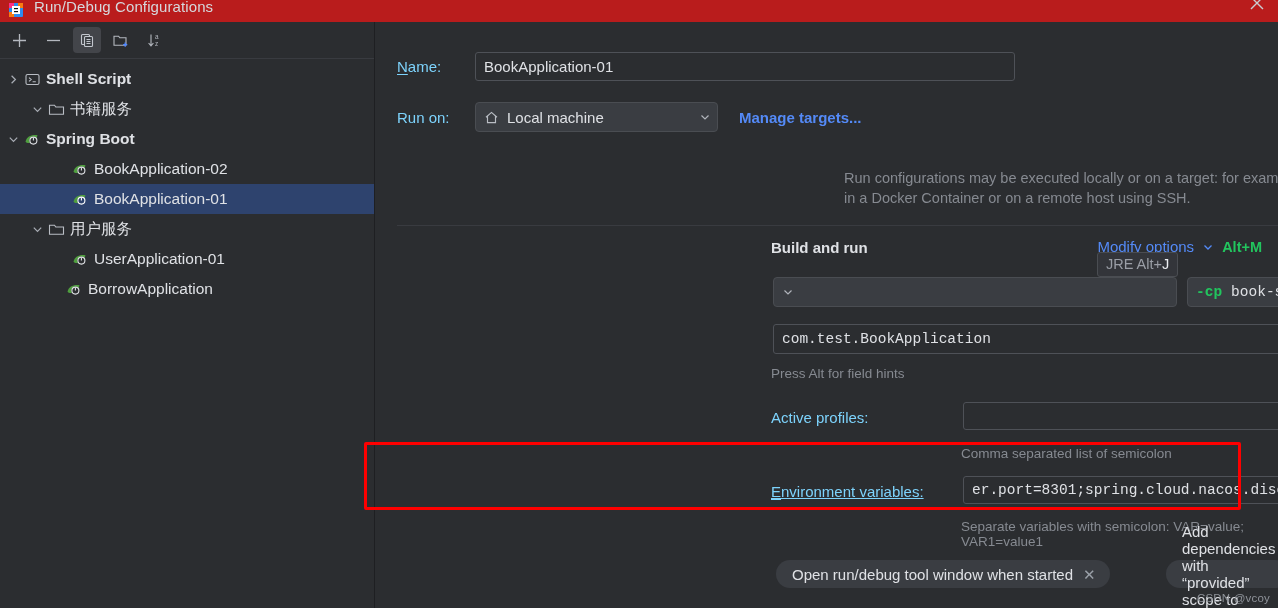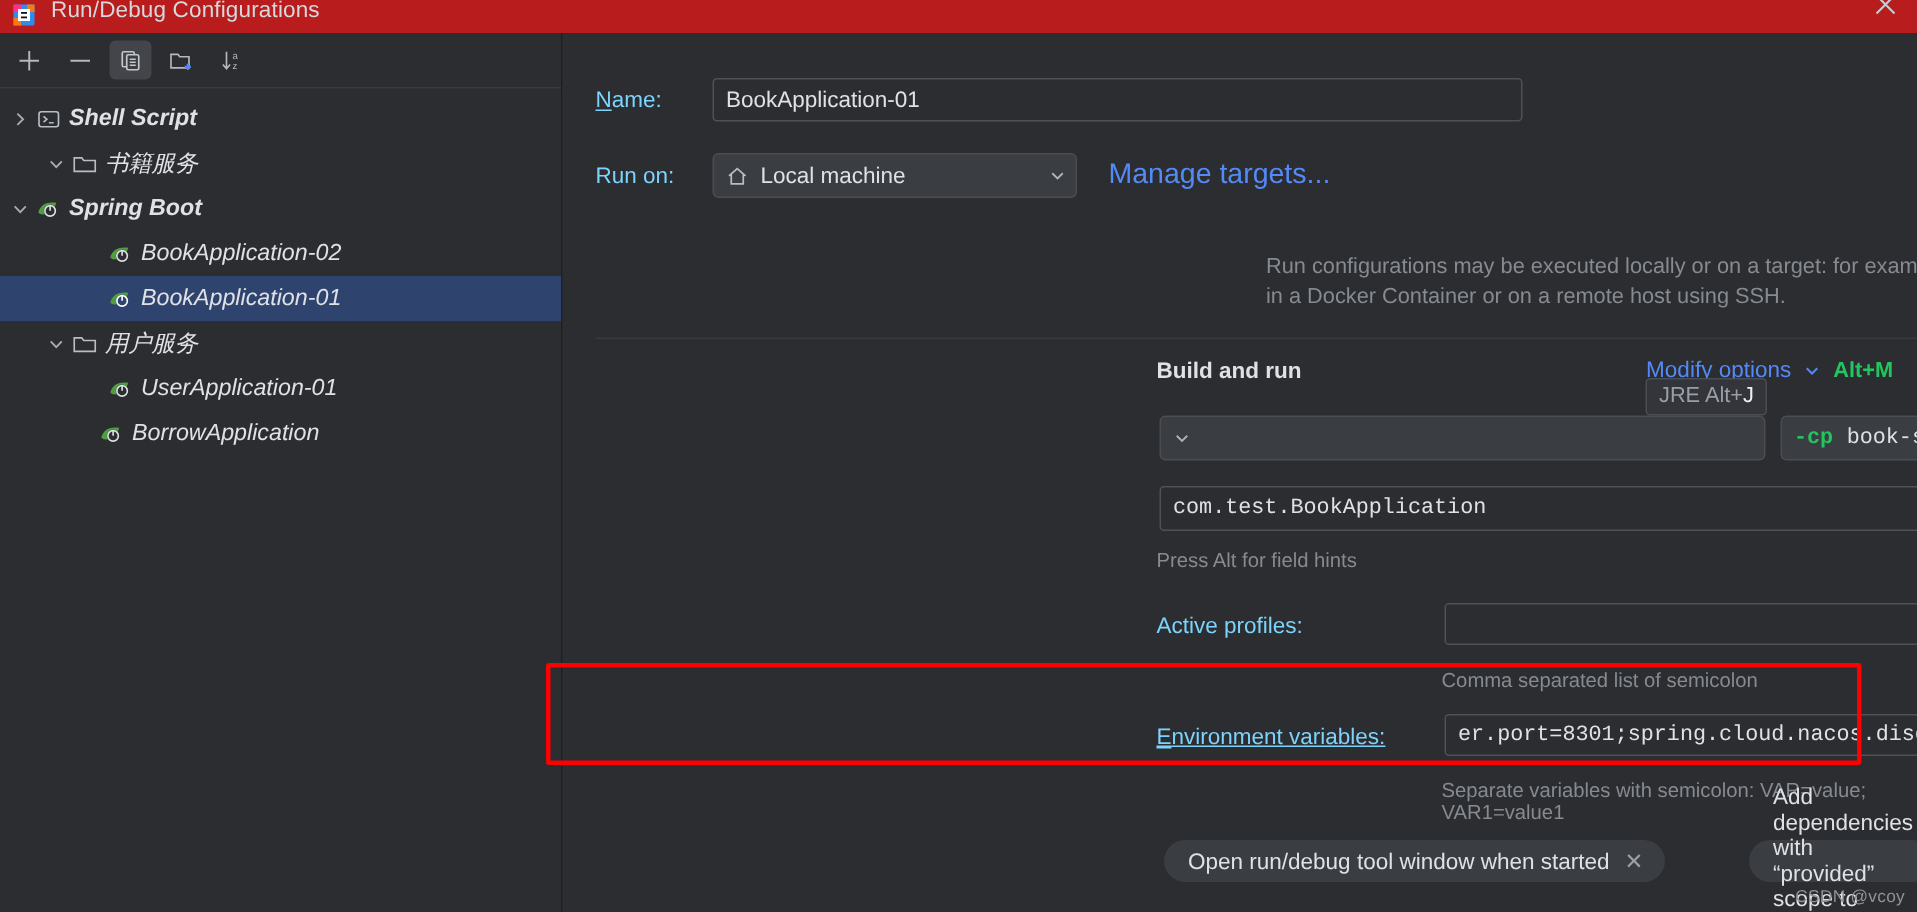--- a/index.html
+++ b/index.html
@@ -56,21 +56,20 @@
     border-radius: 4px; color: #b4b8bf;
   }
   .tb-btn.active { background: #43454a; }
 
   
   .tree { padding-top: 5px; }
   .row {
     height: 30px; display: flex; align-items: center;
     font-size: 15.5px; color: #dfe1e5; white-space: nowrap;
     padding-right: 8px;
-    font-style: italic;
   }
   .row.selected { background: #2e436e; }
   .chev { width: 18px; display: flex; justify-content: center; align-items: center; color: #a9adb5; flex: 0 0 auto; }
   .chev.empty { visibility: hidden; }
   .ico { width: 20px; display: flex; justify-content: center; align-items: center; flex: 0 0 auto; }
   .lbl { margin-left: 4px; }
   .lbl.bold { font-weight: bold; }
   .ind-0 { padding-left: 4px; }
   .ind-1 { padding-left: 28px; }
   .ind-2 { padding-left: 52px; }
@@ -328,21 +327,21 @@
                 </svg>
               </span>
               <span>Local machine</span>
             </span>
             <span style="display:flex;">
               <svg width="12" height="12" viewBox="0 0 12 12">
                   <path d="M2.5 4.5 L6 8 L9.5 4.5" stroke="#b0b4bb" stroke-width="1.2" fill="none"></path>
                 </svg>
             </span>
           </div>
-          <div class="link" style="margin-left:21px; font-size:19px;">Manage targets...</div>
+          <div class="link" style="margin-left:21px; font-size:15px;font-weight:bold;">Manage targets...</div>
         </div>
 
         <div class="helptext" style="position:absolute; left:469px; top:146px; width:460px;">Run configurations may be executed locally or on a target: for example in a Docker Container or on a remote host using SSH.</div>
 
         <div class="divider" style="position:absolute; left:22px; top:203px; width:1240px;"></div>
 
         <div class="sectiontitle" style="position:absolute; left:396px; top:217px;">Build and run</div>
 
         <div class="frow" style="position:absolute; right:16px; top:216px; gap:8px; align-items:center;">
           <div class="link" style="font-size:15px;">Modify options</div>

